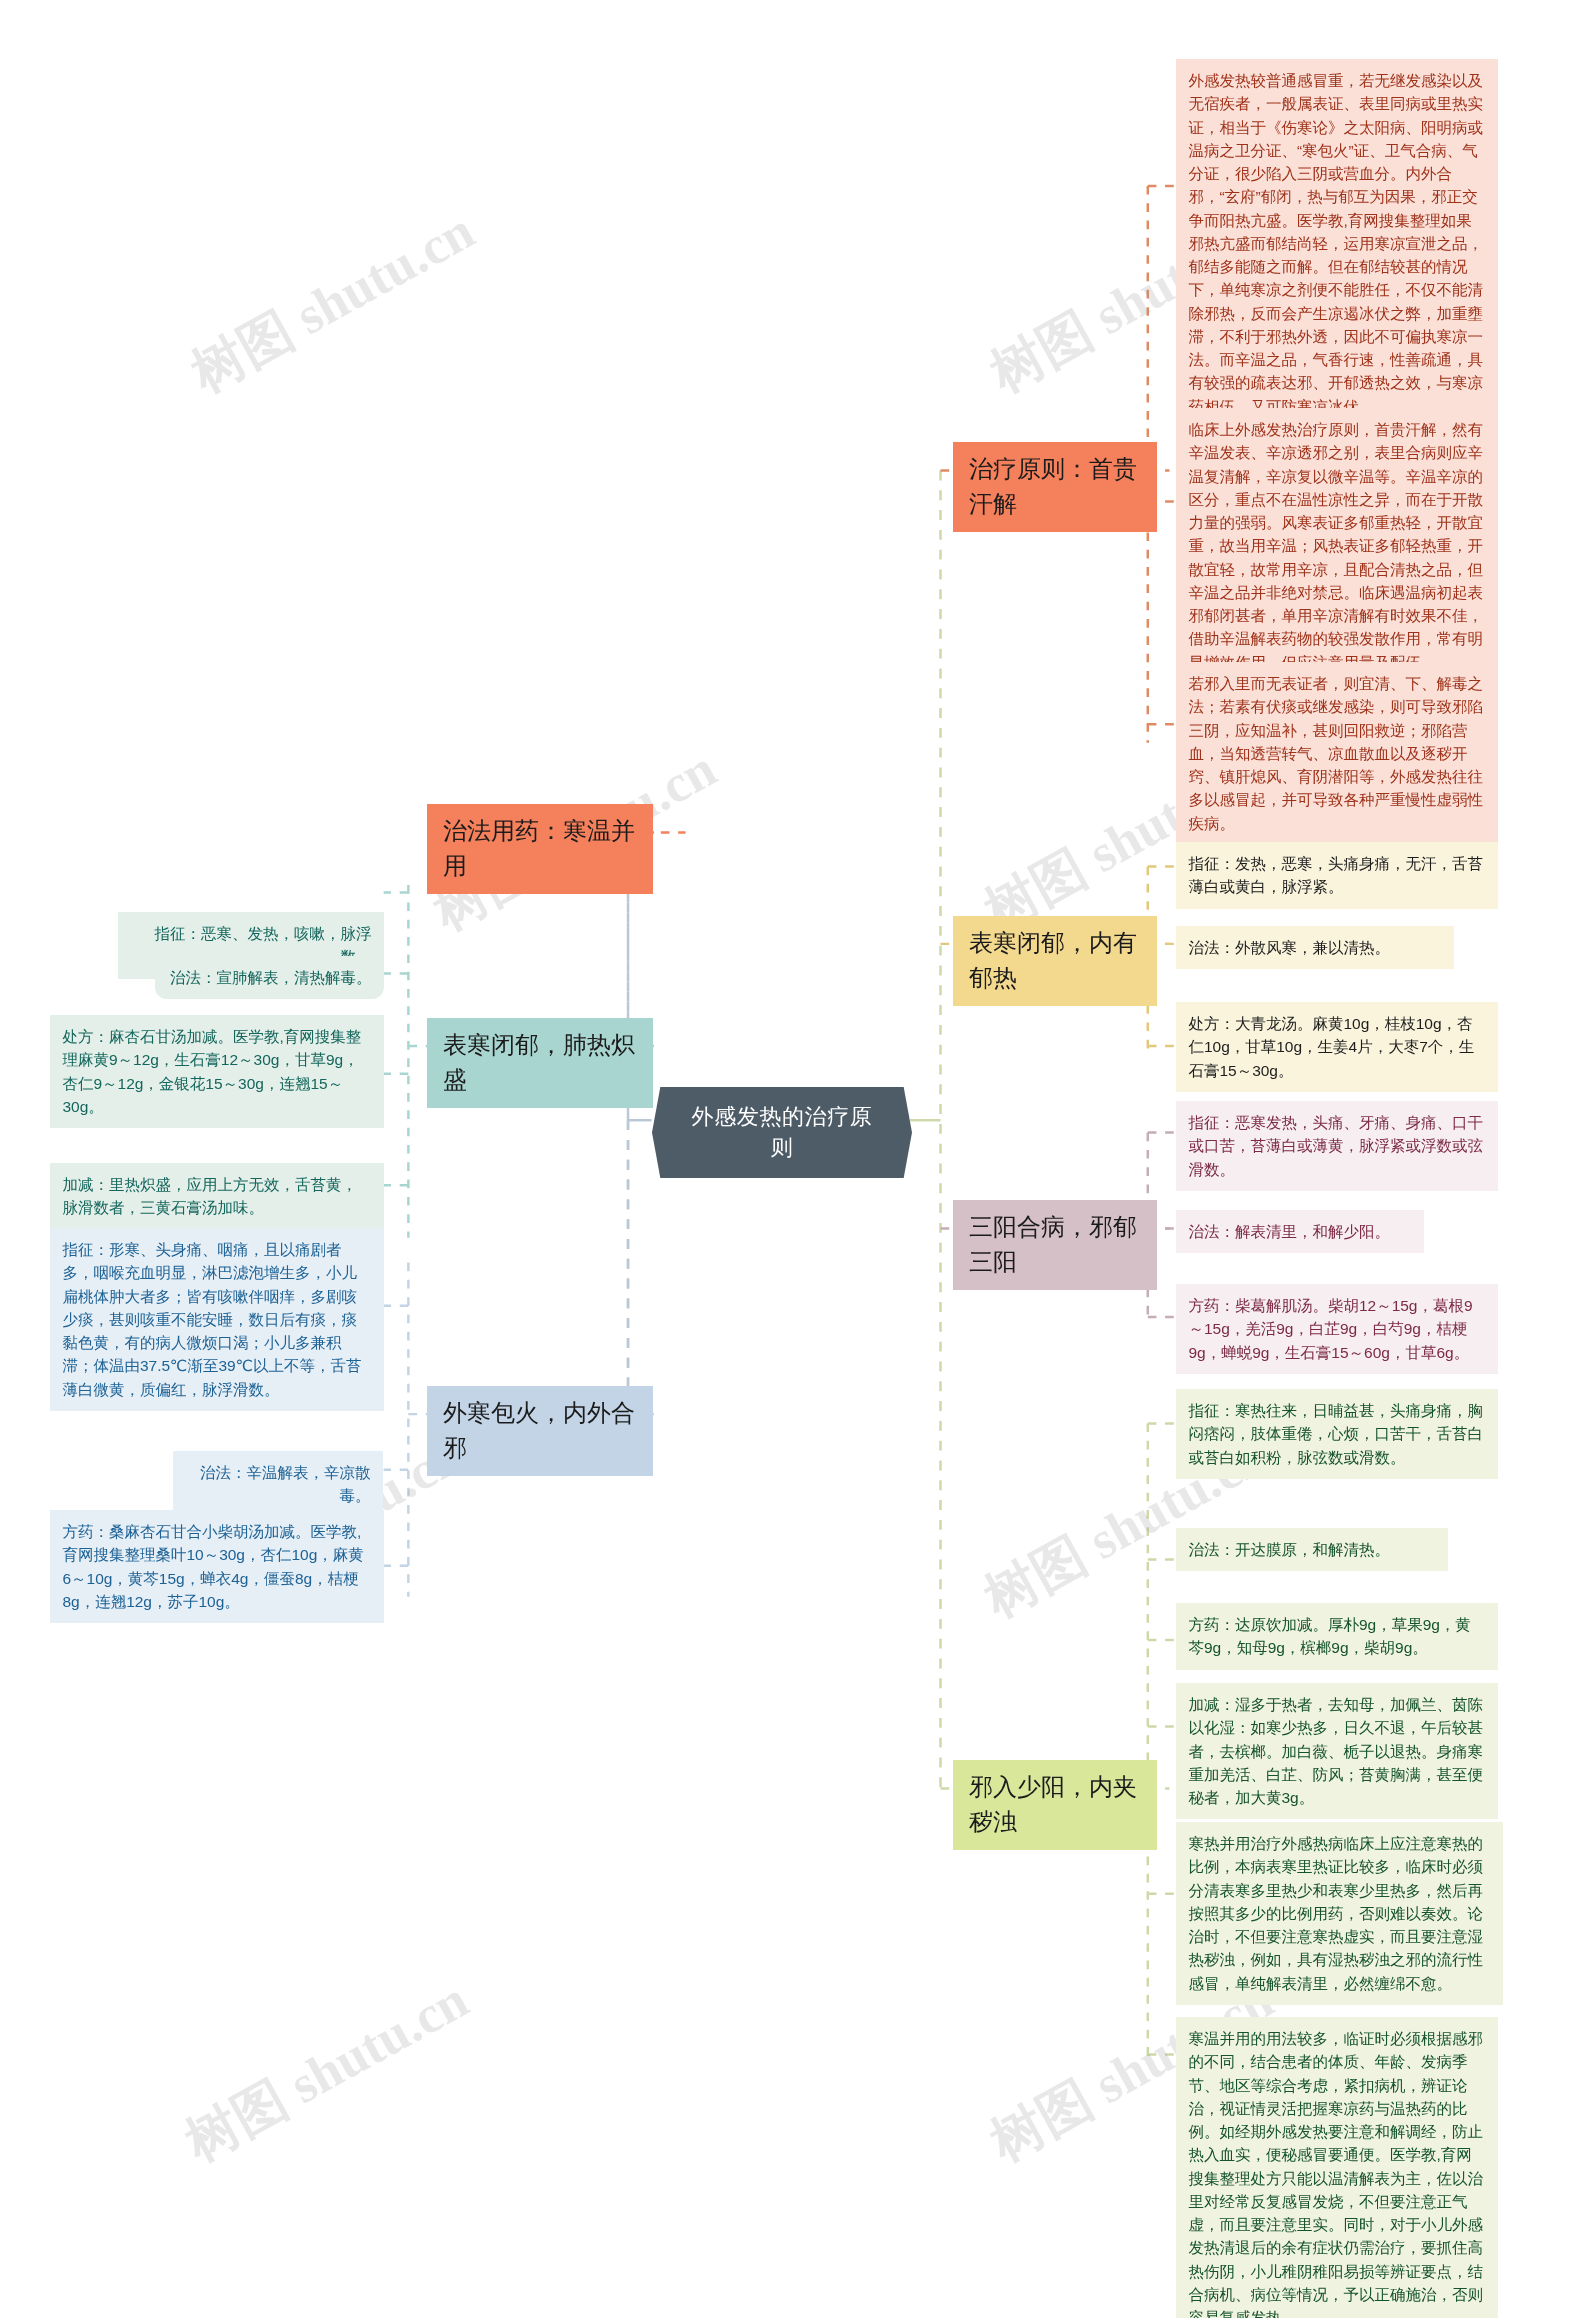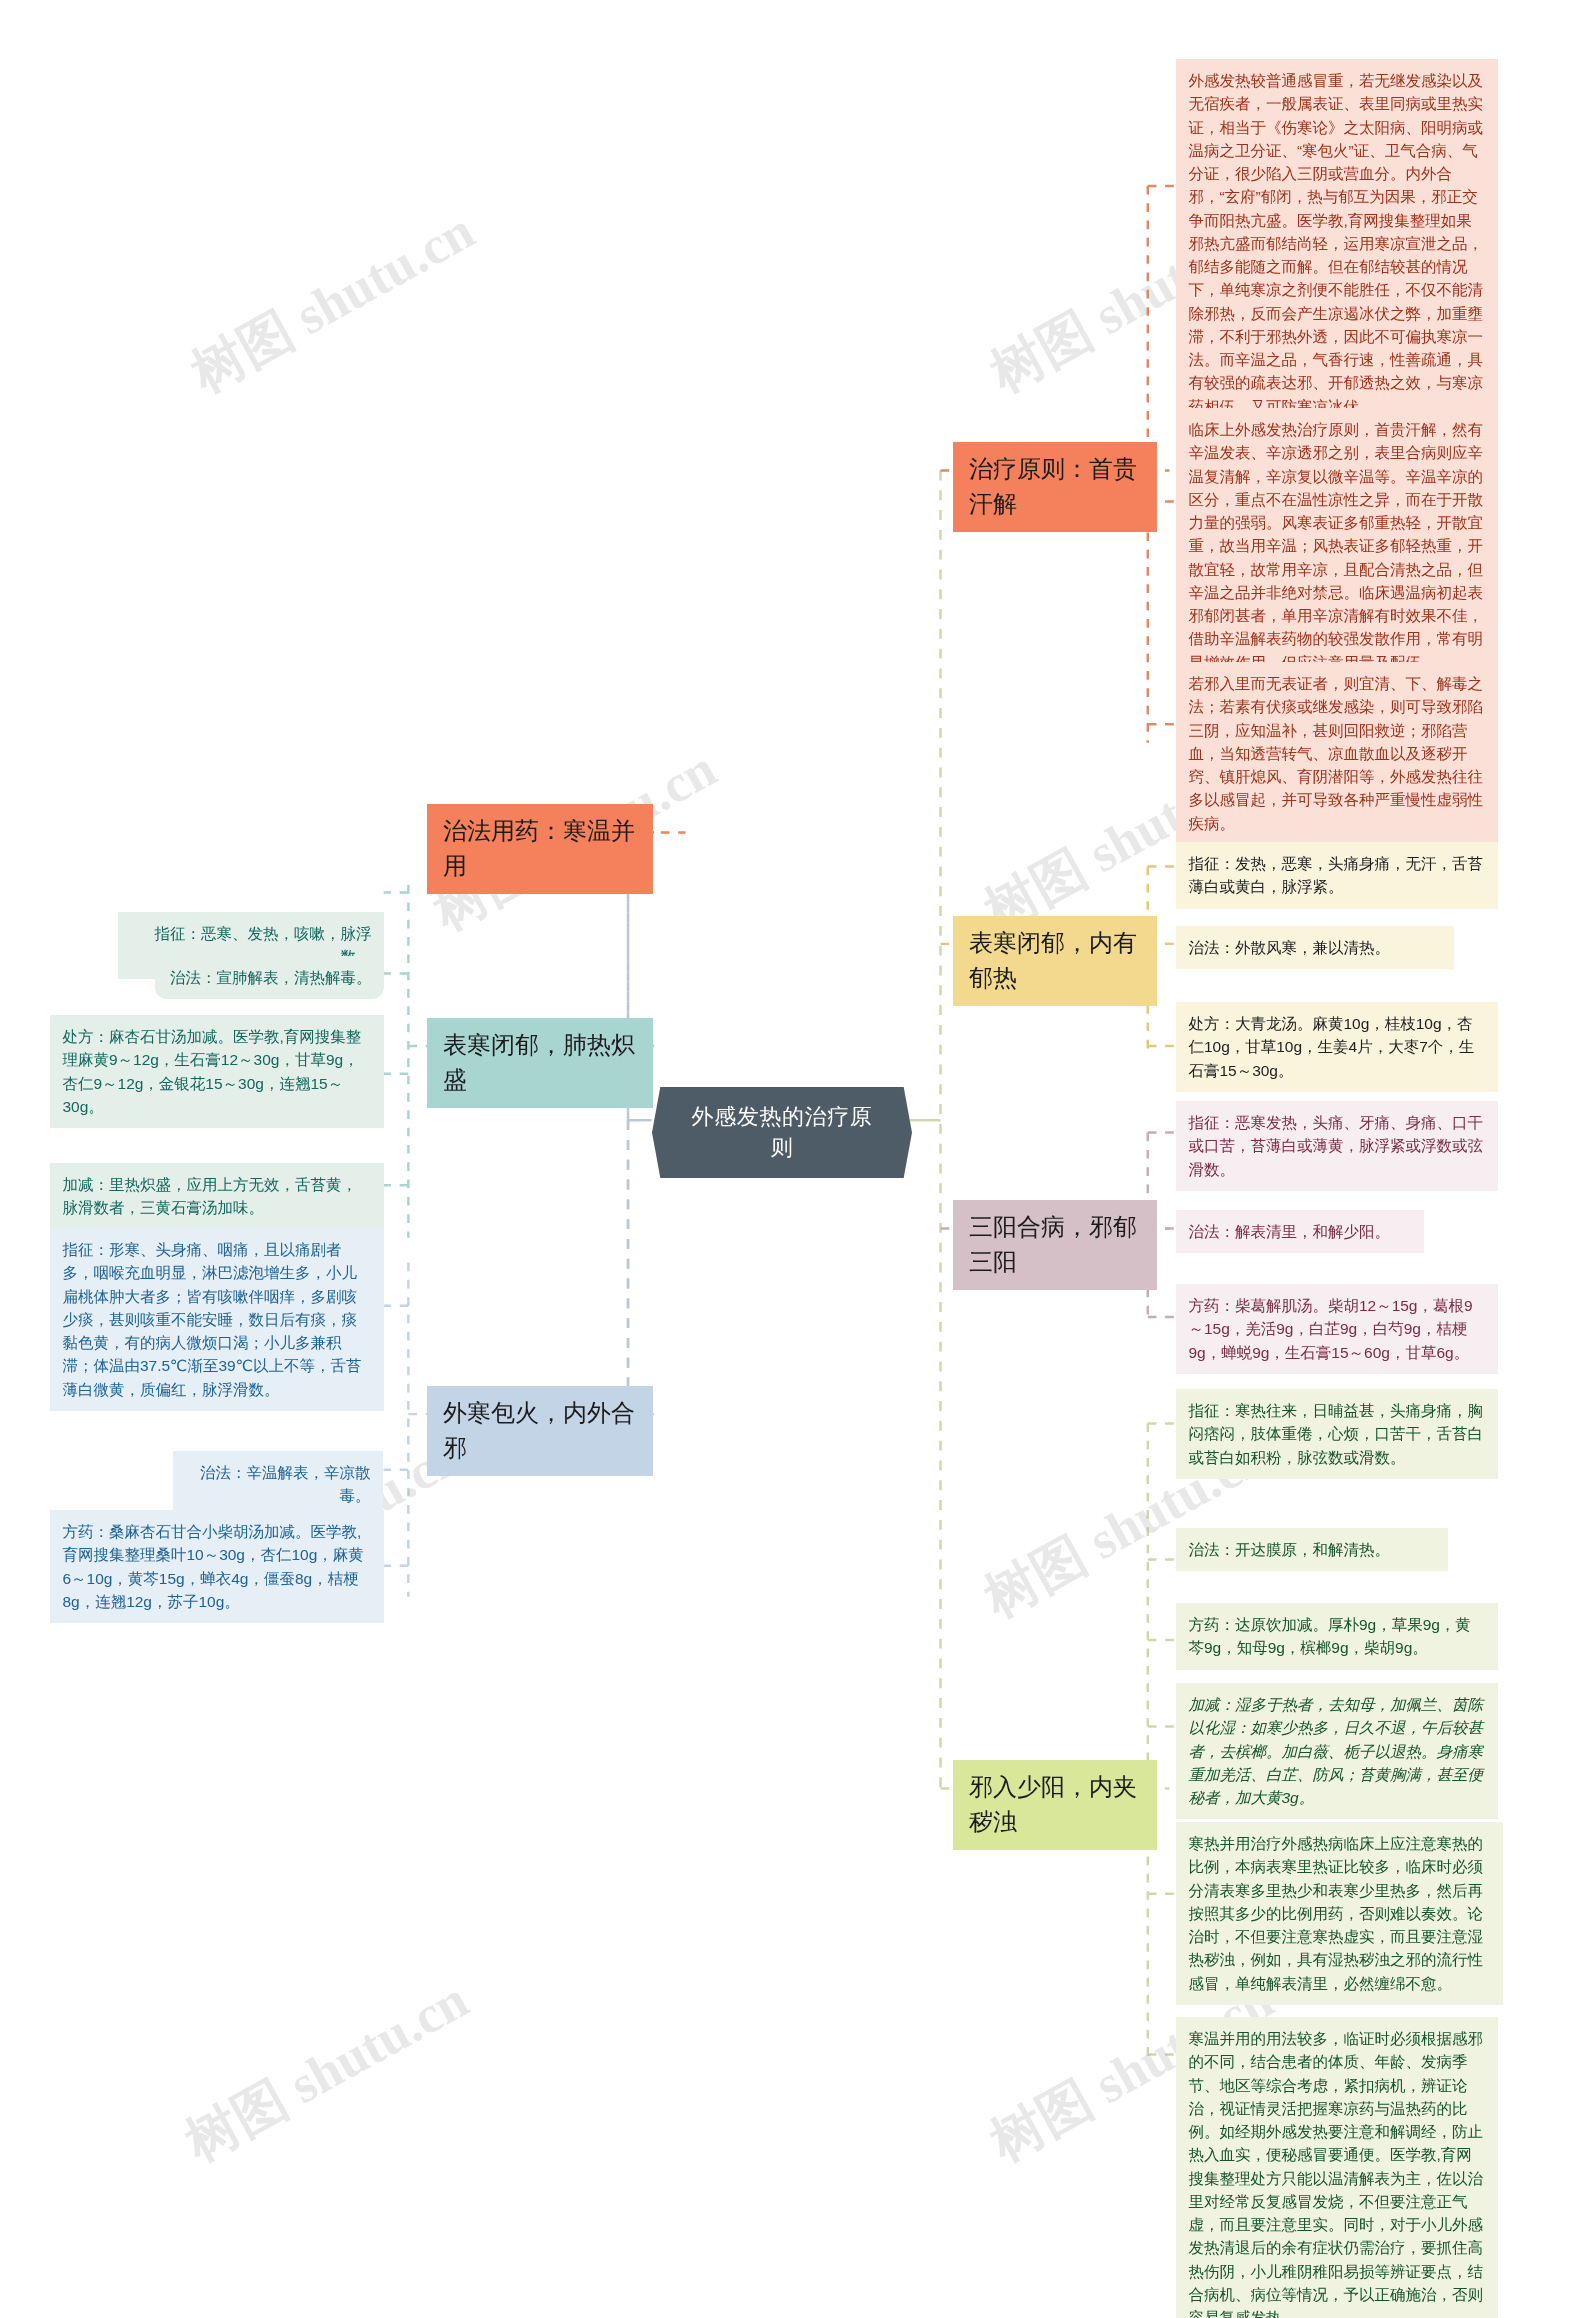--- a/index.html
+++ b/index.html
@@ -173,18 +173,18 @@
 <div class="node leaf leaf-rose" style="left:1176px; top:1210px; width:248px;">治法：解表清里，和解少阳。</div>
 
 <div class="node leaf leaf-rose" style="left:1176px; top:1284px; width:322px;">方药：柴葛解肌汤。柴胡12～15g，葛根9～15g，羌活9g，白芷9g，白芍9g，桔梗9g，蝉蜕9g，生石膏15～60g，甘草6g。</div>
 
 <div class="node leaf leaf-olive" style="left:1176px; top:1389px; width:322px;">指征：寒热往来，日晡益甚，头痛身痛，胸闷痞闷，肢体重倦，心烦，口苦干，舌苔白或苔白如积粉，脉弦数或滑数。</div>
 
 <div class="node leaf leaf-olive" style="left:1176px; top:1528px; width:272px;">治法：开达膜原，和解清热。</div>
 
 <div class="node leaf leaf-olive" style="left:1176px; top:1603px; width:322px;">方药：达原饮加减。厚朴9g，草果9g，黄芩9g，知母9g，槟榔9g，柴胡9g。</div>
 
-<div class="node leaf leaf-olive" style="left:1176px; top:1683px; width:322px;font-style:italic;">加减：湿多于热者，去知母，加佩兰、茵陈以化湿：如寒少热多，日久不退，午后较甚者，去槟榔。加白薇、栀子以退热。身痛寒重加羌活、白芷、防风；苔黄胸满，甚至便秘者，加大黄3g。</div>
+<div class="node leaf leaf-olive" style="left:1176px; top:1683px; width:322px;">加减：湿多于热者，去知母，加佩兰、茵陈以化湿：如寒少热多，日久不退，午后较甚者，去槟榔。加白薇、栀子以退热。身痛寒重加羌活、白芷、防风；苔黄胸满，甚至便秘者，加大黄3g。</div>
 
 <div class="node leaf leaf-olive" style="left:1176px; top:1822px; width:327px;">寒热并用治疗外感热病临床上应注意寒热的比例，本病表寒里热证比较多，临床时必须分清表寒多里热少和表寒少里热多，然后再按照其多少的比例用药，否则难以奏效。论治时，不但要注意寒热虚实，而且要注意湿热秽浊，例如，具有湿热秽浊之邪的流行性感冒，单纯解表清里，必然缠绵不愈。</div>
 
 <div class="node leaf leaf-olive" style="left:1176px; top:2017px; width:322px;">寒温并用的用法较多，临证时必须根据感邪的不同，结合患者的体质、年龄、发病季节、地区等综合考虑，紧扣病机，辨证论治，视证情灵活把握寒凉药与温热药的比例。如经期外感发热要注意和解调经，防止热入血实，便秘感冒要通便。医学教,育网搜集整理处方只能以温清解表为主，佐以治里对经常反复感冒发烧，不但要注意正气虚，而且要注意里实。同时，对于小儿外感发热清退后的余有症状仍需治疗，要抓住高热伤阴，小儿稚阴稚阳易损等辨证要点，结合病机、病位等情况，予以正确施治，否则容易复感发热。</div>
 
 
 </body></html>

